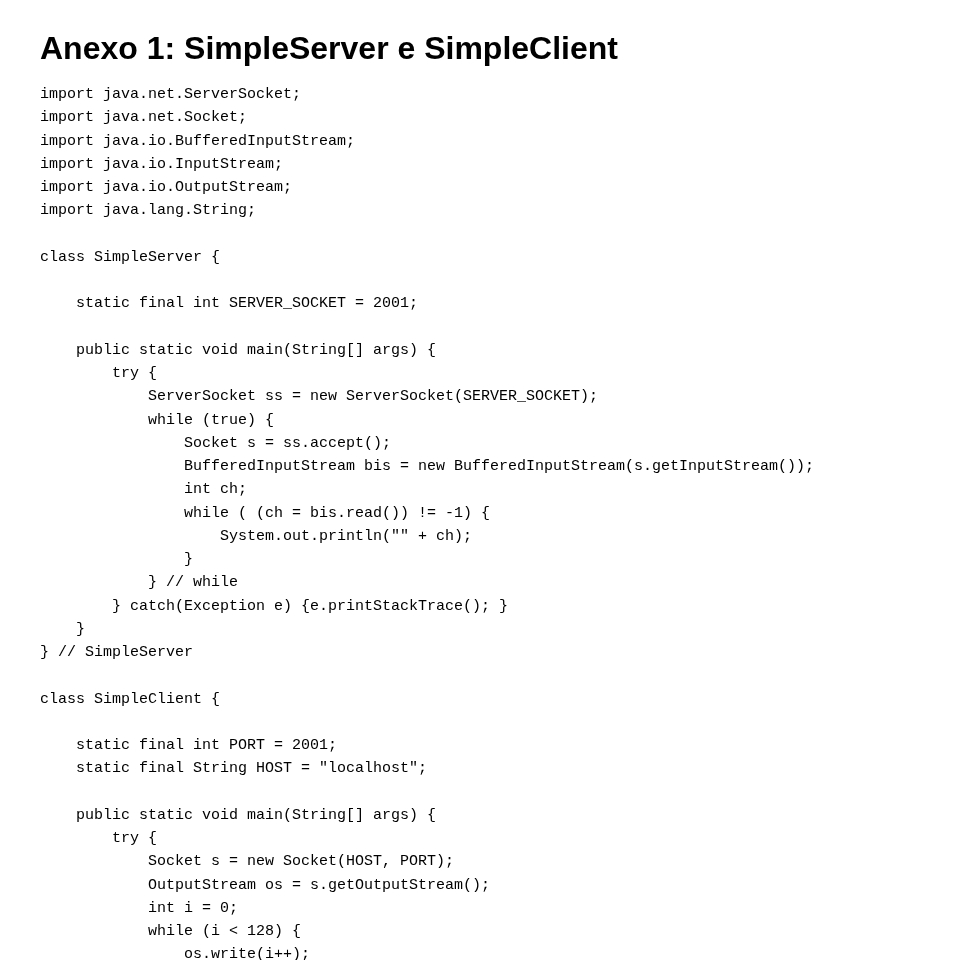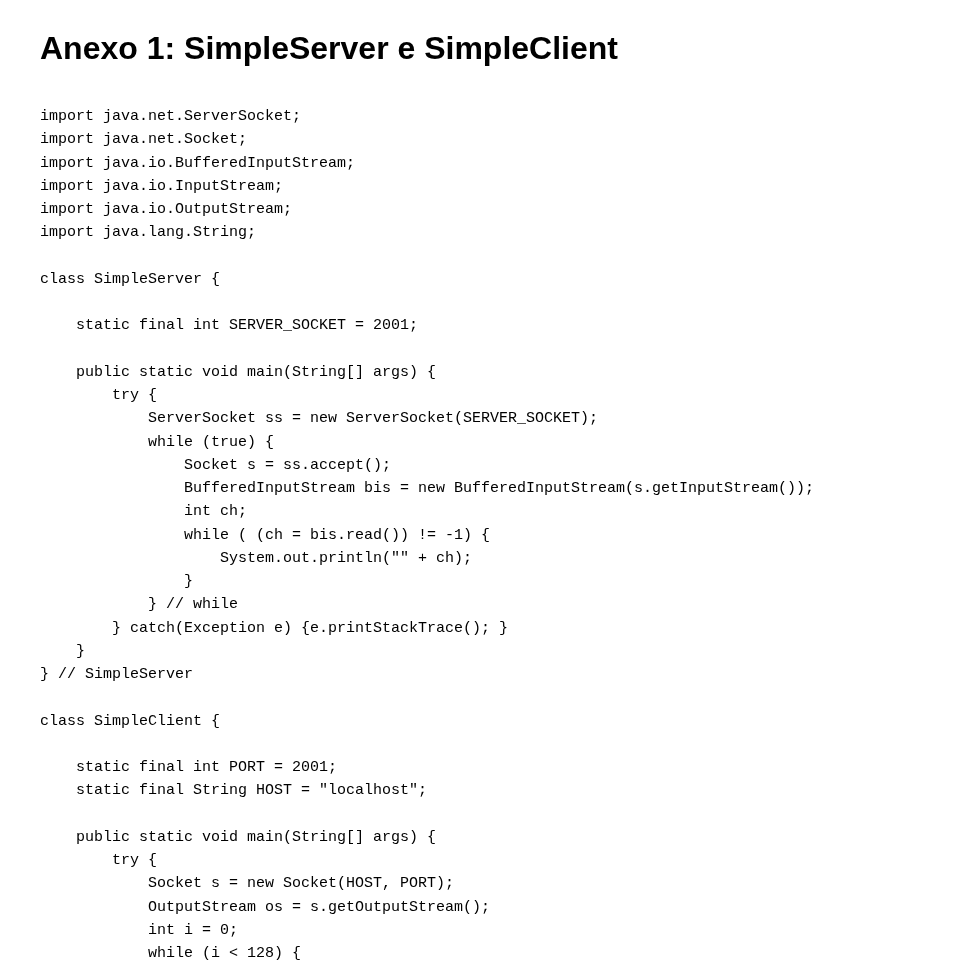--- a/index.html
+++ b/index.html
@@ -14,21 +14,21 @@
       color: #000000;
       padding: 30px 40px;
       width: 960px;
       min-height: 960px;
     }
 
     h1 {
       font-family: Arial, Helvetica, sans-serif;
       font-size: 32px;
       font-weight: bold;
-      margin-bottom: 38px;
+      margin-bottom: 16px;
       color: #000000;
     }
 
     .code-block {
       font-size: 15px;
       line-height: 1.55;
       white-space: pre;
       font-family: 'Courier New', Courier, monospace;
     }
   </style>

